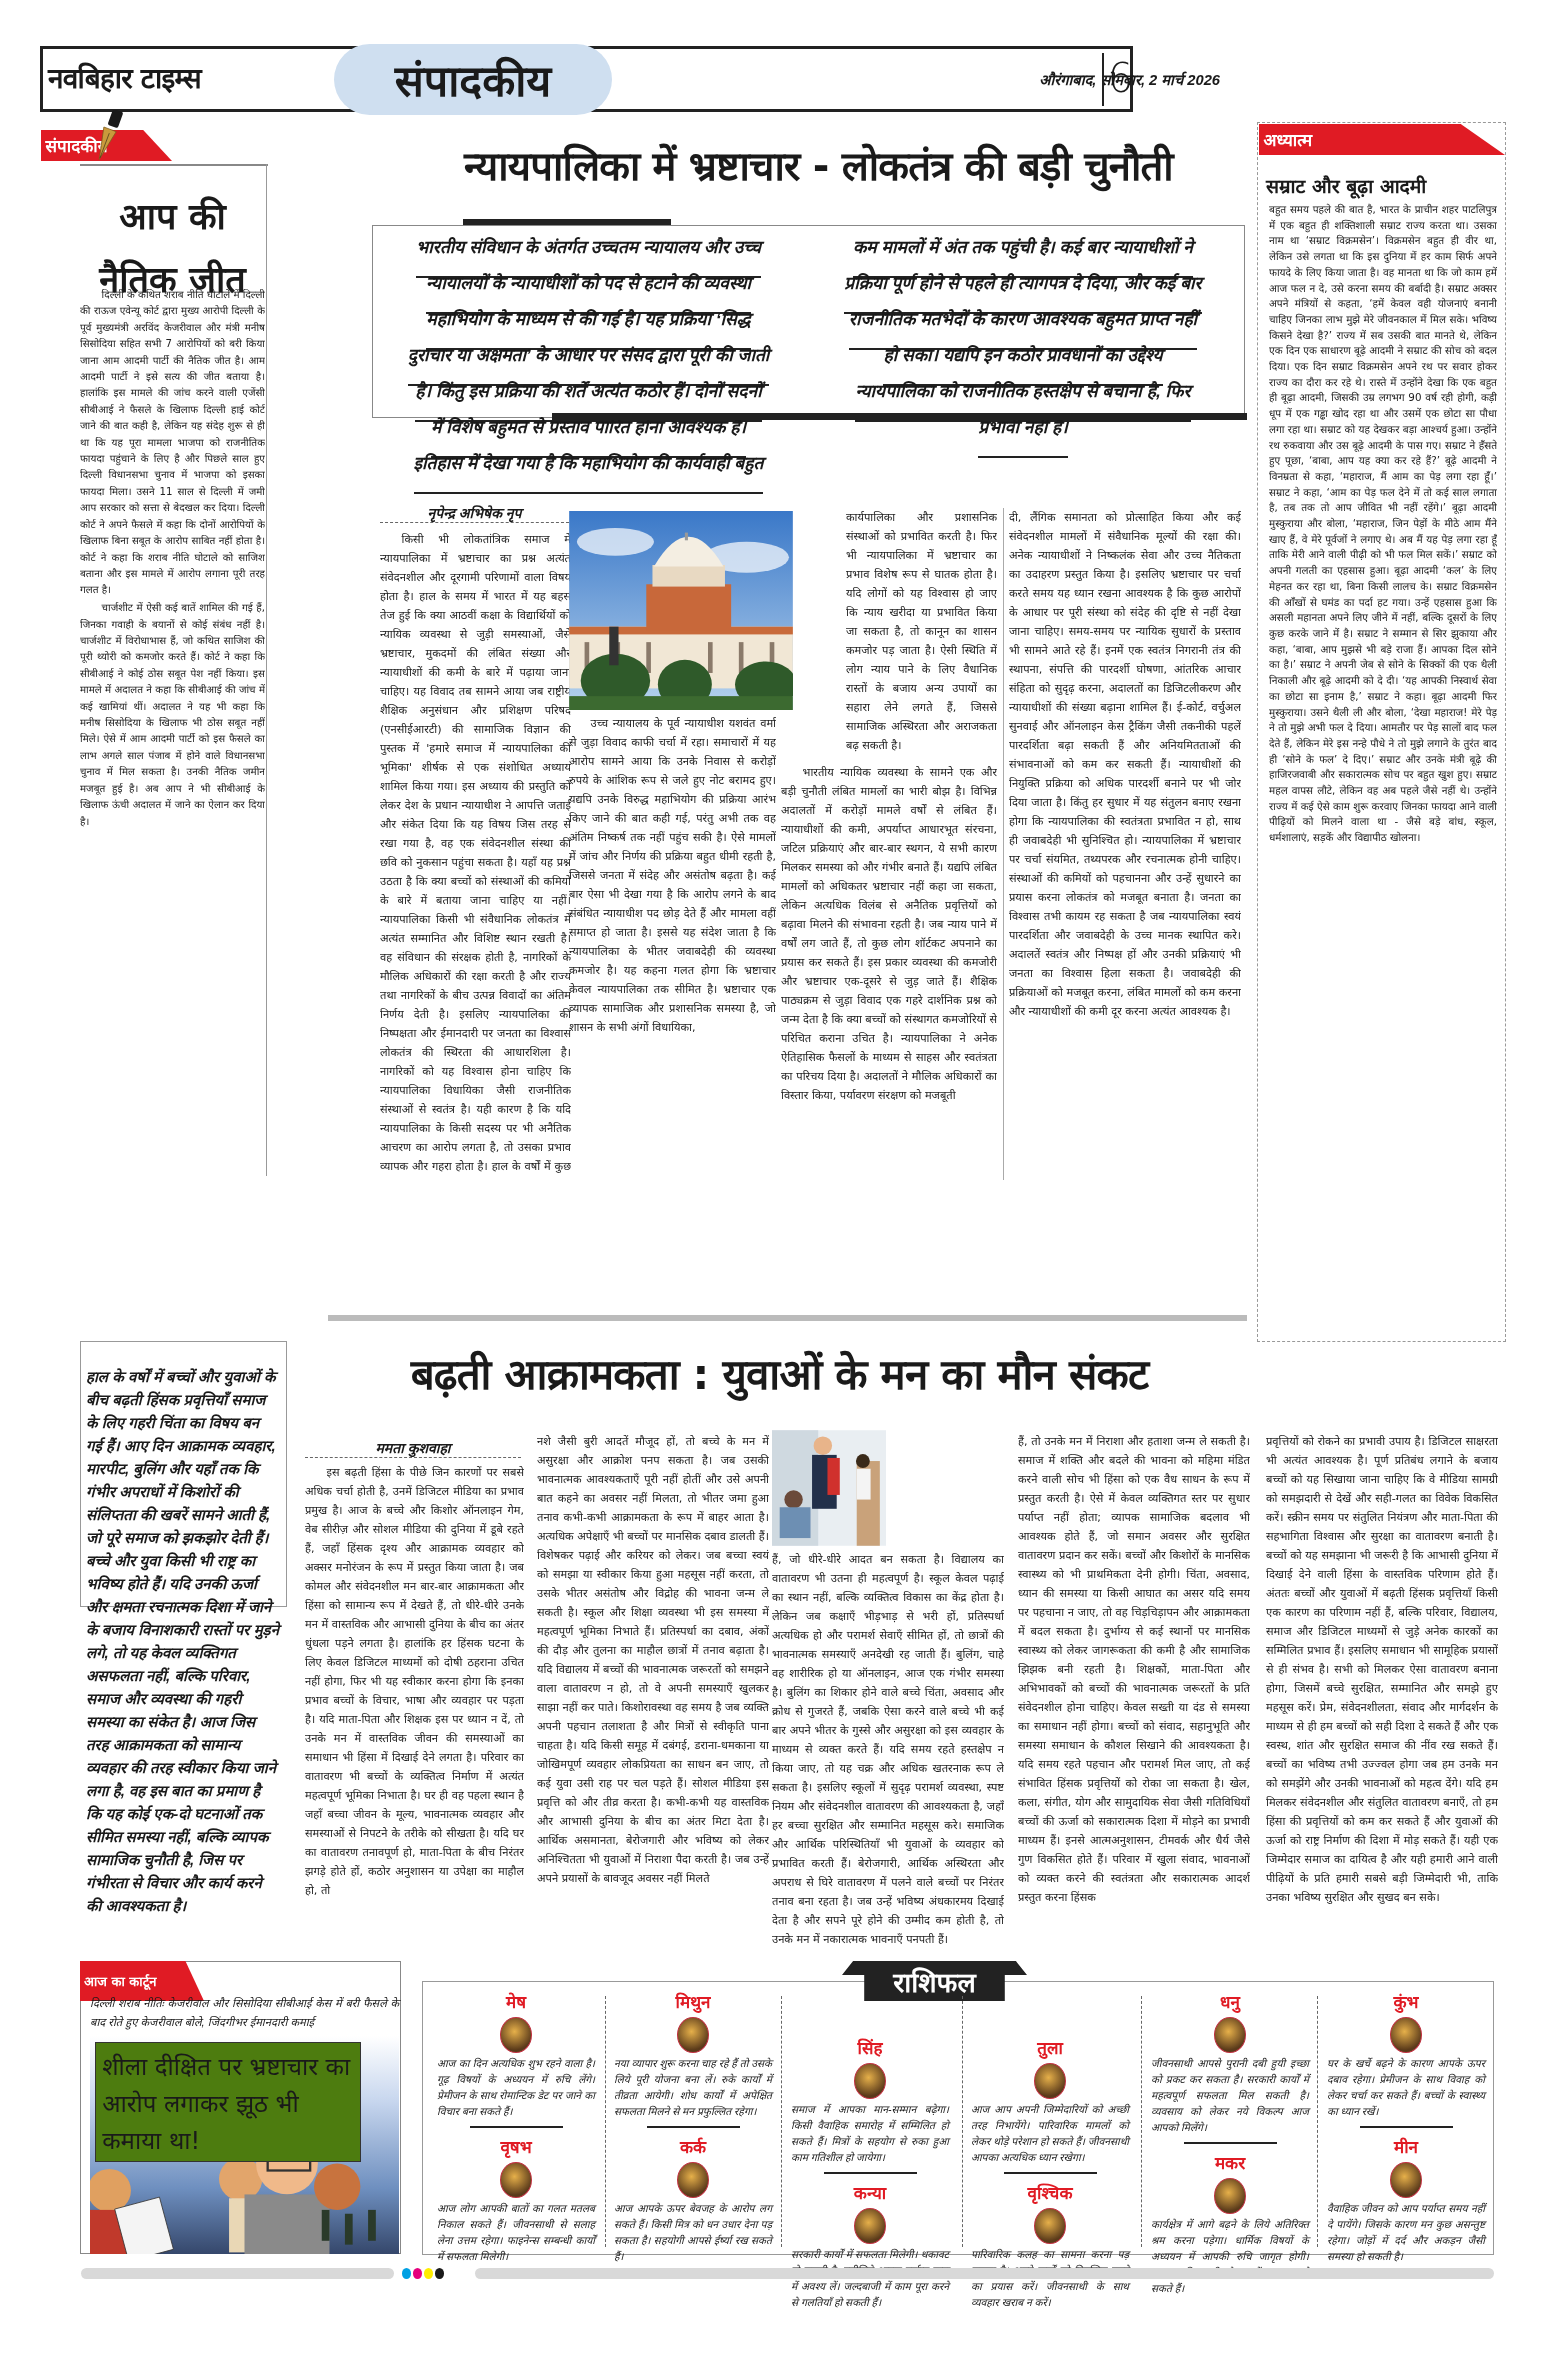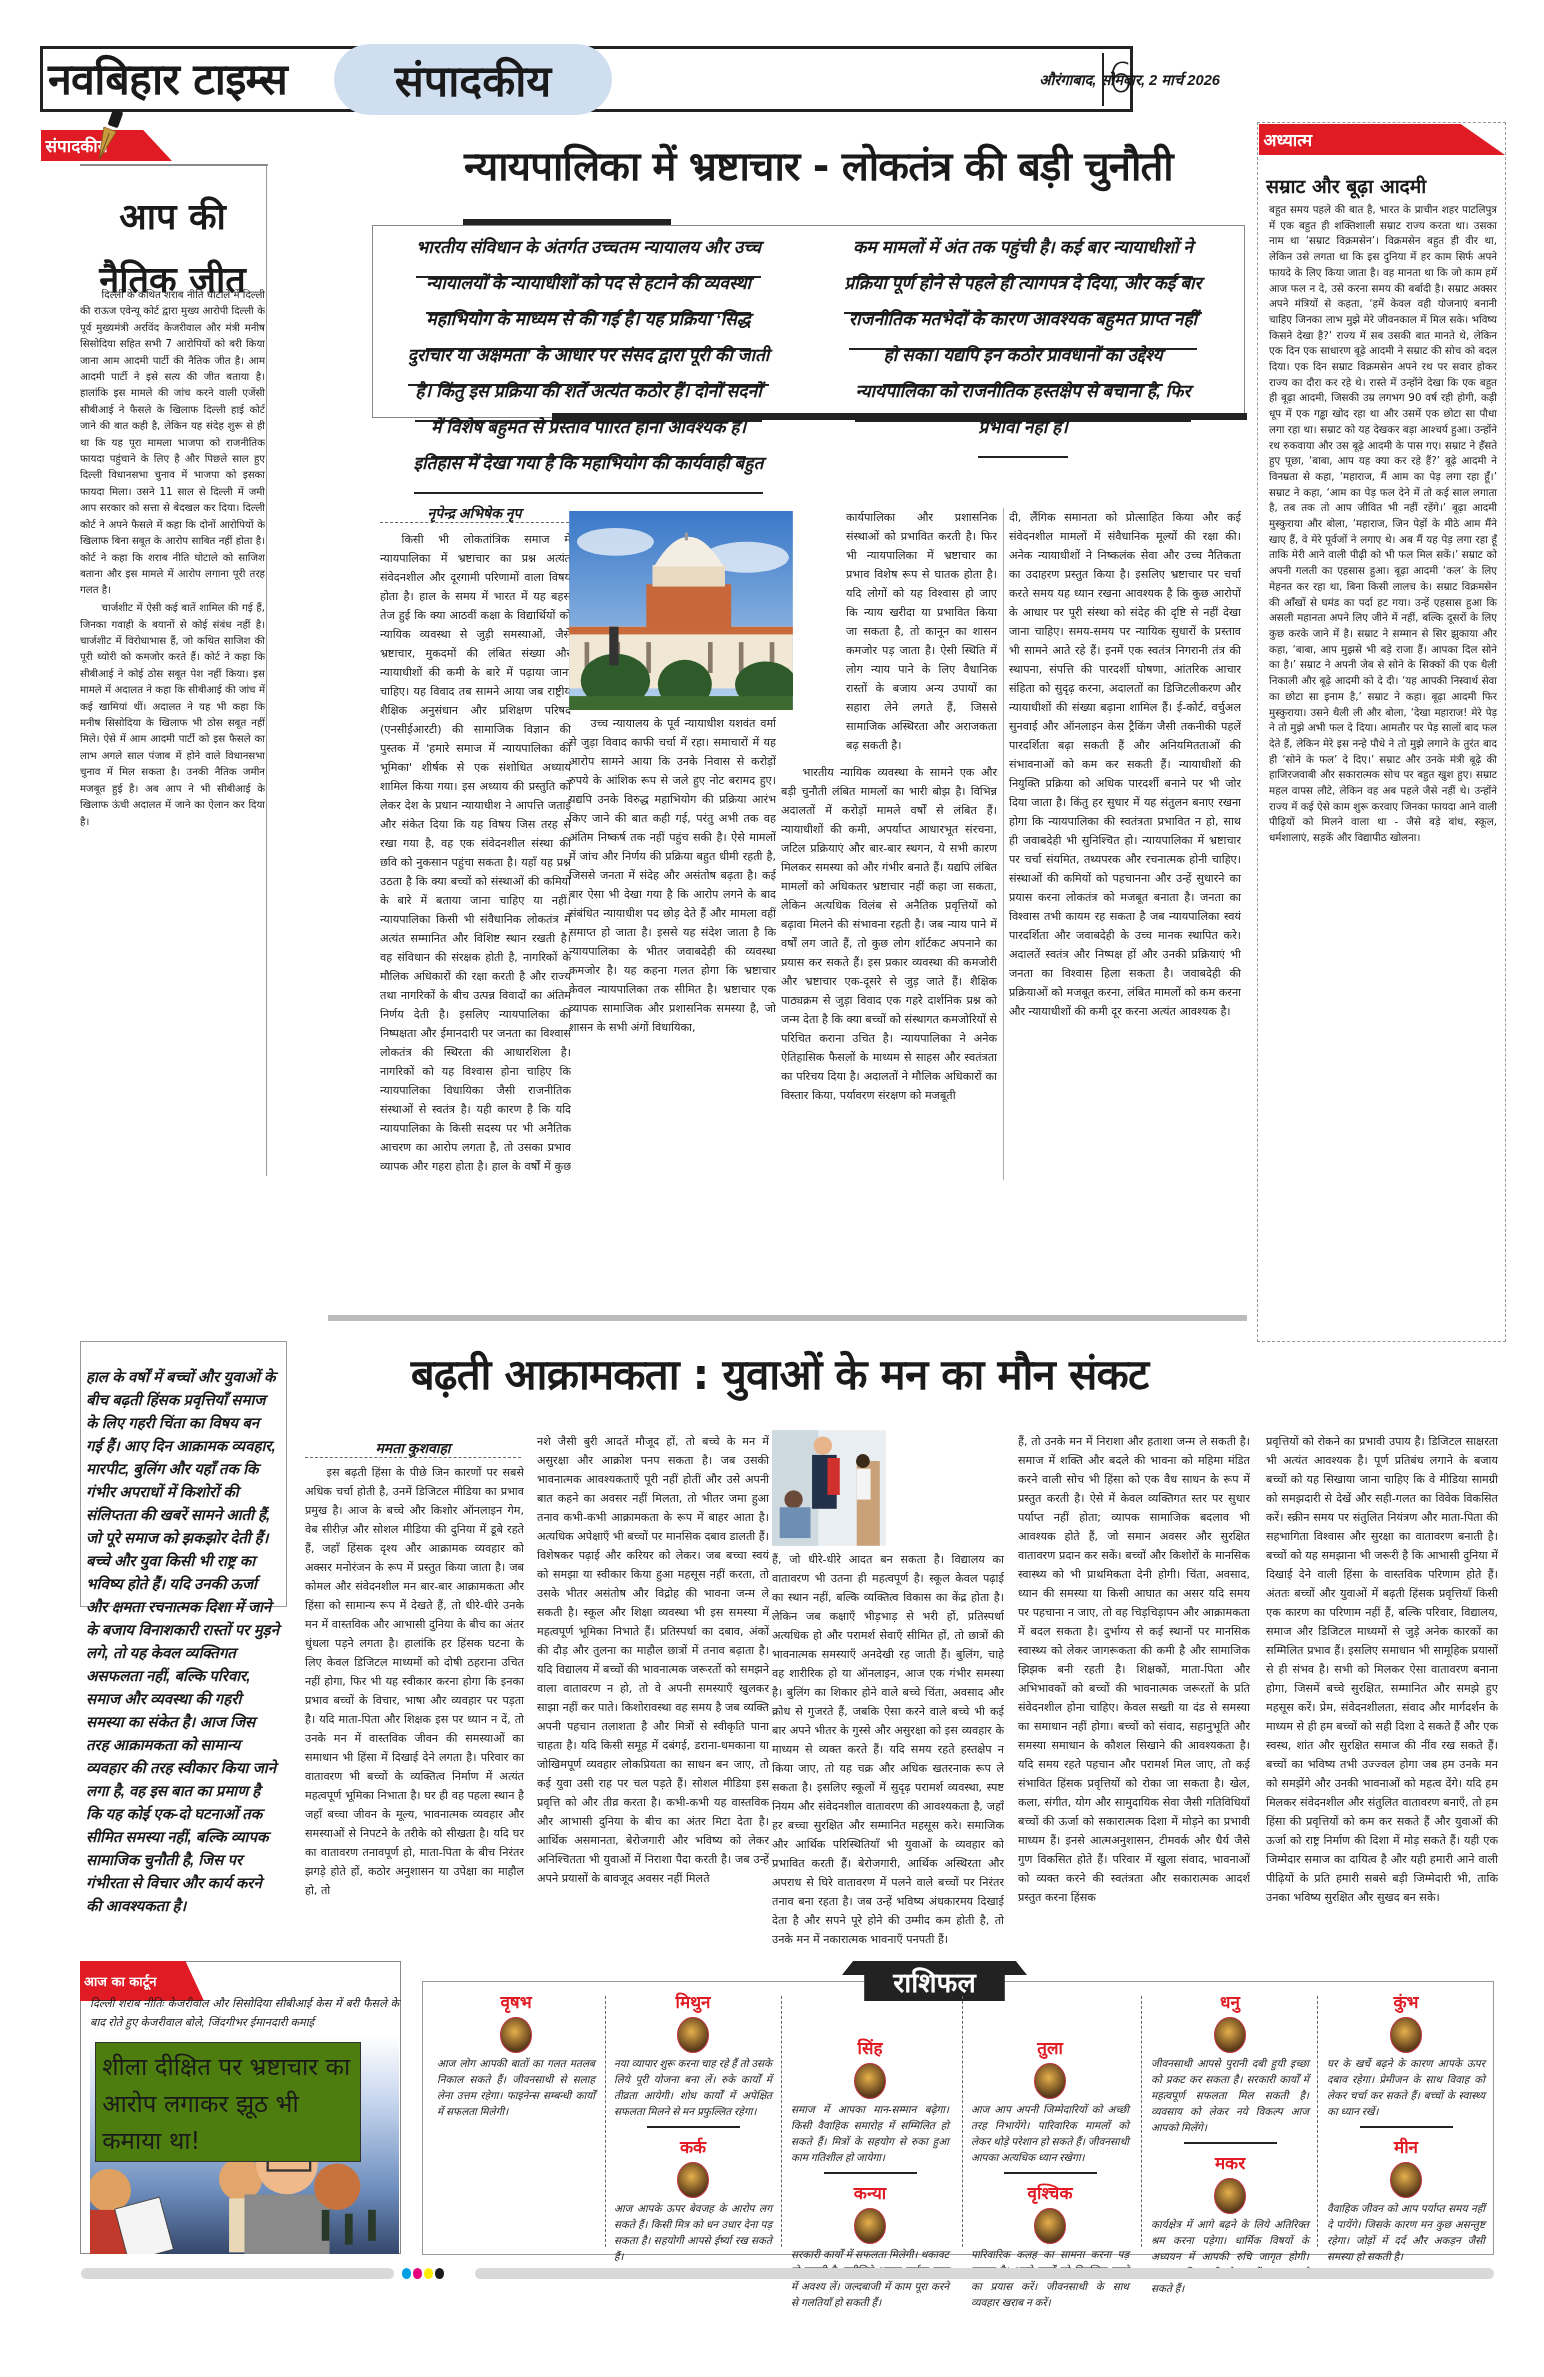--- a/index.html
+++ b/index.html
@@ -5,21 +5,21 @@
   * { box-sizing: border-box; margin: 0; padding: 0; }
   html, body { width: 1544px; height: 2377px; background: #ffffff; }
   body { font-family: "DejaVu Sans", sans-serif; color: #1a1a1a; position: relative; overflow: hidden; }
   .abs { position: absolute; }
   .body-text { font-family: "DejaVu Sans", sans-serif; font-size: 11.2px; line-height: 19px; text-align: justify; color: #222; }
   .body-text p { text-indent: 21.6px; margin-bottom: 1.5px; }
   .cond { font-family: "Liberation Sans", sans-serif; font-style: italic; }
 
   
   #masthead { left: 40px; top: 46px; width: 1093px; height: 66px; border: 3.1px solid #222; border-right-width: 3.1px; background: #fff; }
-  #brand { left: 48px; top: 48px; font-size: 43px; font-weight: bold; letter-spacing: -0.8px; line-height: 62px; }
+  #brand { left: 48px; top: 48px; font-size: 28px; font-weight: bold; letter-spacing: -0.8px; line-height: 62px; }
   #section-pill { left: 334px; top: 44px; width: 278px; height: 71px; background: #cfdff0; border-radius: 36px; display: flex; align-items: center; justify-content: center; font-size: 43px; font-weight: bold; }
   #dateline { left: 996px; top: 69px; width: 224px; text-align: right; font-size: 14.7px; font-weight: bold; }
   #page-sep { left: 1102px; top: 53px; width: 1.5px; height: 53px; background: #222; }
   #page-num { left: 1107px; top: 54px; width: 27px; font-size: 40px; line-height: 49px; font-weight: 300; text-align: center; }
 
   
   .red-tag { background: #e01b24; color: #fff; font-weight: bold; display: flex; align-items: center; padding-left: 4.6px; }
   #tag-sampadkiya { left: 41px; top: 130px; width: 89px; height: 31px; font-size: 17px; clip-path: polygon(0 0, 78% 0, 100% 100%, 0 100%); width: 131px; }
   #pen-icon { left: 93px; top: 110px; width: 31px; height: 51px; }
   #left-rule { left: 80px; top: 164px; width: 188px; height: 1.5px; background: #888; }
@@ -253,20 +253,26 @@
       </g>
   </svg>
 </div>
 <div id="bubble" class="abs">शीला दीक्षित पर भ्रष्टाचार का आरोप लगाकर झूठ भी कमाया था!</div>
 
 <div id="horo-box" class="abs"></div>
 <div id="horo-tab" class="abs">राशिफल</div>
 <div id="horo-grid">
     <div class="horo-col" style="left: 437px; top: 1991px;">
       <div class="horo-item">
+        <div class="sign-name">मेष</div>
+        <div class="sign-icon"></div>
+        <div class="sign-text cond">आज का दिन अत्यधिक शुभ रहने वाला है। गूढ़ विषयों के अध्ययन में रुचि लेंगे। प्रेमीजन के साथ रोमान्टिक डेट पर जाने का विचार बना सकते हैं।</div>
+        <div class="sign-rule"></div>
+      </div>
+      <div class="horo-item">
         <div class="sign-name">वृषभ</div>
         <div class="sign-icon"></div>
         <div class="sign-text cond">आज लोग आपकी बातों का गलत मतलब निकाल सकते हैं। जीवनसाथी से सलाह लेना उत्तम रहेगा। फाइनेन्स सम्बन्धी कार्यों में सफलता मिलेगी।</div>
       </div>
     </div>
     <div class="horo-col" style="left: 614px; top: 1991px;">
       <div class="horo-item">
         <div class="sign-name">मिथुन</div>
         <div class="sign-icon"></div>
         <div class="sign-text cond">नया व्यापार शुरू करना चाह रहे हैं तो उसके लिये पूरी योजना बना लें। रुके कार्यों में तीव्रता आयेगी। शोध कार्यों में अपेक्षित सफलता मिलने से मन प्रफुल्लित रहेगा।</div>

